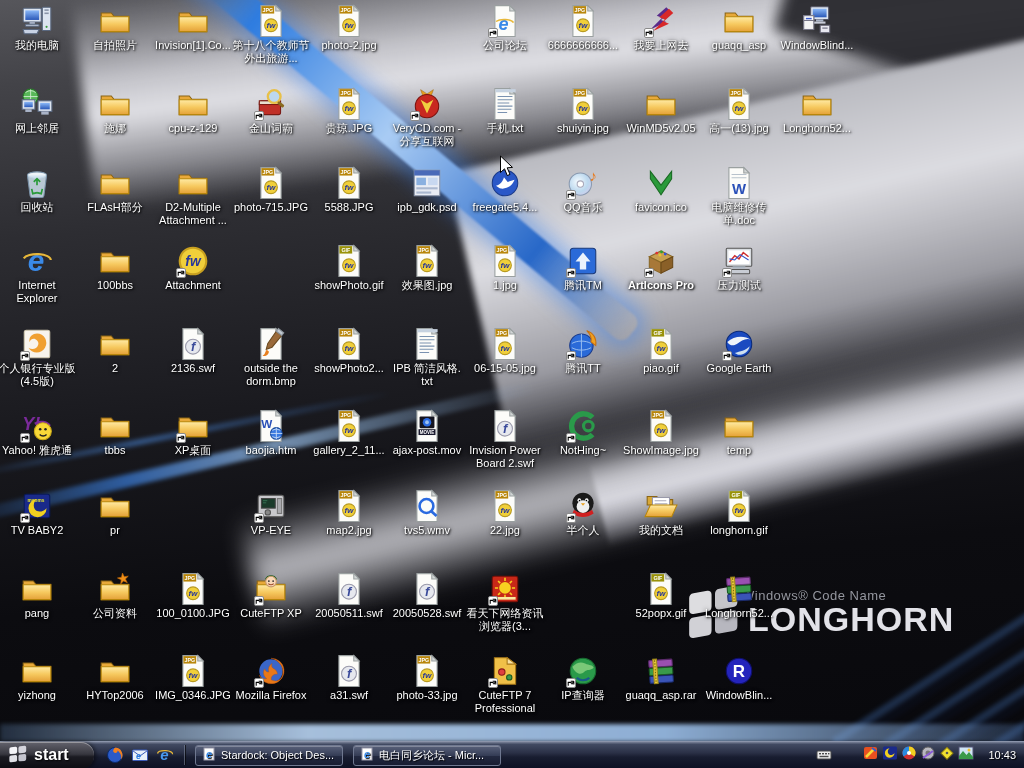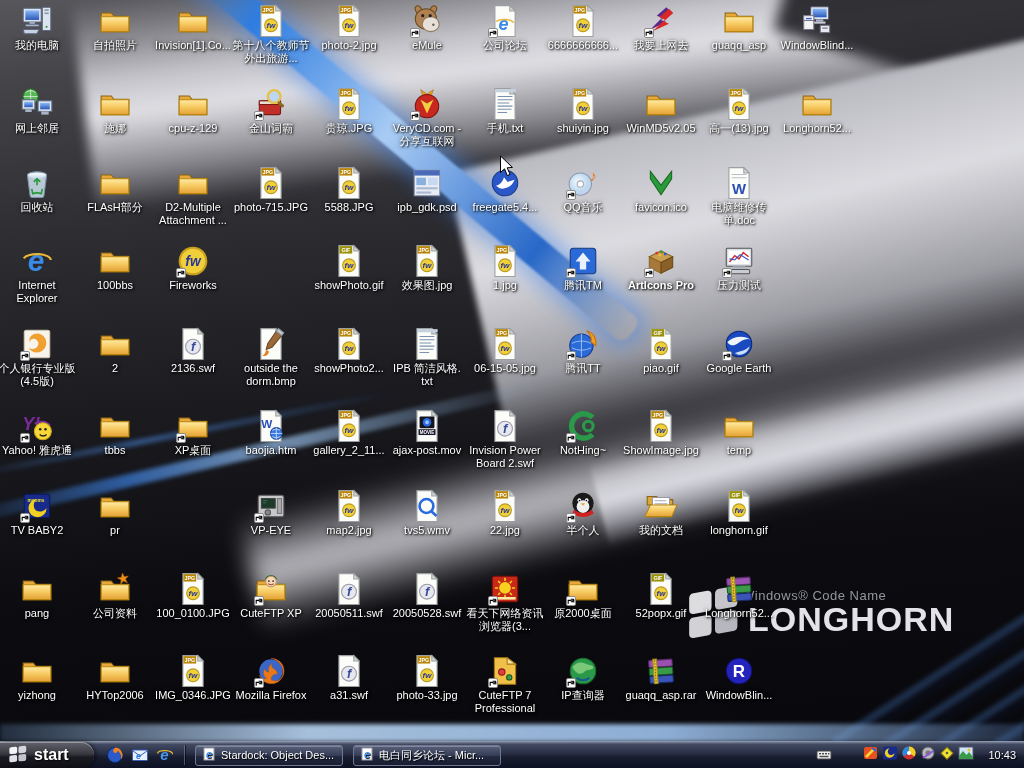--- a/index.html
+++ b/index.html
@@ -191,39 +191,20 @@
             <path d="M6.5 1.5h14l5 5v24h-19z" fill="#fcfcf9" stroke="#9aa0a0"></path>
             <path d="M20.5 1.5l5 5h-5z" fill="#d2d6d6" stroke="#9aa0a0"></path>
             <rect x="7" y="2" width="12" height="7" fill="#b8860b"></rect>
             <text x="13" y="7.6" font-size="5" fill="#fff" font-weight="bold" text-anchor="middle">JPG</text>
             <circle cx="16" cy="20" r="6" fill="#f0cf3a" stroke="#b89a20"></circle>
             <text x="16" y="22.5" font-size="7.5" font-style="italic" font-weight="bold" fill="#27379a" text-anchor="middle">fw</text>
           </svg>
         </span>
         <div class="lbl">photo-2.jpg</div>
       </div>
-      <div class="cell" style="left: 388px; top: 4px;">
-        <span class="art">
-          <svg viewBox="0 0 32 32" width="34" height="34" aria-hidden="true">
-            <ellipse cx="8" cy="5.5" rx="2.8" ry="4" fill="#b08050" stroke="#6a4a20" transform="rotate(-25 8 5.5)"></ellipse>
-            <ellipse cx="22" cy="5.5" rx="2.8" ry="4" fill="#b08050" stroke="#6a4a20" transform="rotate(25 22 5.5)"></ellipse>
-            <ellipse cx="15" cy="14" rx="10" ry="9.5" fill="#b08050" stroke="#6a4a20"></ellipse>
-            <ellipse cx="19.5" cy="19" rx="8" ry="7" fill="#e8e0d8" stroke="#8a7a60"></ellipse>
-            <circle cx="12" cy="11" r="1.5" fill="#222"></circle>
-            <circle cx="19" cy="11" r="1.5" fill="#222"></circle>
-            <circle cx="22" cy="19.5" r="1.2" fill="#666"></circle>
-          </svg>
-          <span class="sc-badge">
-            <svg width="8" height="8" viewBox="0 0 8 8">
-              <path d="M1.2 6.8V3.4h1.6c1.4 0 2 .6 2.3 1.4L6.8 2.2M6.8 2.2H3.6M6.8 2.2v3.2" stroke="#000" fill="none" stroke-width="1.1"></path>
-            </svg>
-          </span>
-        </span>
-        <div class="lbl">eMule</div>
-      </div>
       <div class="cell" style="left: 466px; top: 4px;">
         <span class="art">
           <svg viewBox="0 0 32 32" width="34" height="34" aria-hidden="true">
             <path d="M6.5 1.5h14l5 5v24h-19z" fill="#fcfcf9" stroke="#9aa0a0"></path>
             <path d="M20.5 1.5l5 5h-5z" fill="#d2d6d6" stroke="#9aa0a0"></path>
             <text x="14.5" y="24" font-size="17" font-weight="bold" font-style="italic" fill="#3a8ae8" text-anchor="middle">e</text>
             <path d="M7.5 16.5a9 4 0 0 1 16.5 1" stroke="#e8b83a" stroke-width="1.4" fill="none"></path>
           </svg>
           <span class="sc-badge">
             <svg width="8" height="8" viewBox="0 0 8 8">
@@ -555,21 +536,21 @@
           <svg viewBox="0 0 32 32" width="34" height="34" aria-hidden="true">
             <circle cx="16" cy="16" r="12.5" fill="#f0cf3a" stroke="#c8a020" stroke-width="2"></circle>
             <text x="16" y="21" font-size="13" font-style="italic" font-weight="bold" fill="#27379a" text-anchor="middle">fw</text>
           </svg>
           <span class="sc-badge">
             <svg width="8" height="8" viewBox="0 0 8 8">
               <path d="M1.2 6.8V3.4h1.6c1.4 0 2 .6 2.3 1.4L6.8 2.2M6.8 2.2H3.6M6.8 2.2v3.2" stroke="#000" fill="none" stroke-width="1.1"></path>
             </svg>
           </span>
         </span>
-        <div class="lbl">Fireworks</div>
+        <div class="lbl">Attachment</div>
       </div>
       <div class="cell" style="left: 310px; top: 244px;">
         <span class="art">
           <svg viewBox="0 0 32 32" width="34" height="34" aria-hidden="true">
             <path d="M6.5 1.5h14l5 5v24h-19z" fill="#fcfcf9" stroke="#9aa0a0"></path>
             <path d="M20.5 1.5l5 5h-5z" fill="#d2d6d6" stroke="#9aa0a0"></path>
             <rect x="7" y="2" width="12" height="7" fill="#99920a"></rect>
             <text x="13" y="7.6" font-size="5" fill="#fff" font-weight="bold" text-anchor="middle">GIF</text>
             <circle cx="16" cy="20" r="6" fill="#f0cf3a" stroke="#b89a20"></circle>
             <text x="16" y="22.5" font-size="7.5" font-style="italic" font-weight="bold" fill="#27379a" text-anchor="middle">fw</text>
@@ -1114,34 +1095,20 @@
             </g>
             <rect x="6" y="23.5" width="20" height="2.5" fill="#f8e8a0"></rect>
           </svg>
           <span class="sc-badge">
             <svg width="8" height="8" viewBox="0 0 8 8">
               <path d="M1.2 6.8V3.4h1.6c1.4 0 2 .6 2.3 1.4L6.8 2.2M6.8 2.2H3.6M6.8 2.2v3.2" stroke="#000" fill="none" stroke-width="1.1"></path>
             </svg>
           </span>
         </span>
         <div class="lbl">看天下网络资讯浏览器(3...</div>
-      </div>
-      <div class="cell" style="left: 544px; top: 572px;">
-        <span class="art">
-          <svg viewBox="0 0 32 32" width="34" height="34" aria-hidden="true">
-            <path d="M3 8.5h9.5l2.5 3H29V26H3z" fill="#e8a93a" stroke="#8a6414"></path>
-            <path d="M3 12h26v14H3z" fill="url(#gfold)" stroke="#b8860b"></path>
-          </svg>
-          <span class="sc-badge">
-            <svg width="8" height="8" viewBox="0 0 8 8">
-              <path d="M1.2 6.8V3.4h1.6c1.4 0 2 .6 2.3 1.4L6.8 2.2M6.8 2.2H3.6M6.8 2.2v3.2" stroke="#000" fill="none" stroke-width="1.1"></path>
-            </svg>
-          </span>
-        </span>
-        <div class="lbl">原2000桌面</div>
       </div>
       <div class="cell" style="left: 622px; top: 572px;">
         <span class="art">
           <svg viewBox="0 0 32 32" width="34" height="34" aria-hidden="true">
             <path d="M6.5 1.5h14l5 5v24h-19z" fill="#fcfcf9" stroke="#9aa0a0"></path>
             <path d="M20.5 1.5l5 5h-5z" fill="#d2d6d6" stroke="#9aa0a0"></path>
             <rect x="7" y="2" width="12" height="7" fill="#99920a"></rect>
             <text x="13" y="7.6" font-size="5" fill="#fff" font-weight="bold" text-anchor="middle">GIF</text>
             <circle cx="16" cy="20" r="6" fill="#f0cf3a" stroke="#b89a20"></circle>
             <text x="16" y="22.5" font-size="7.5" font-style="italic" font-weight="bold" fill="#27379a" text-anchor="middle">fw</text>

